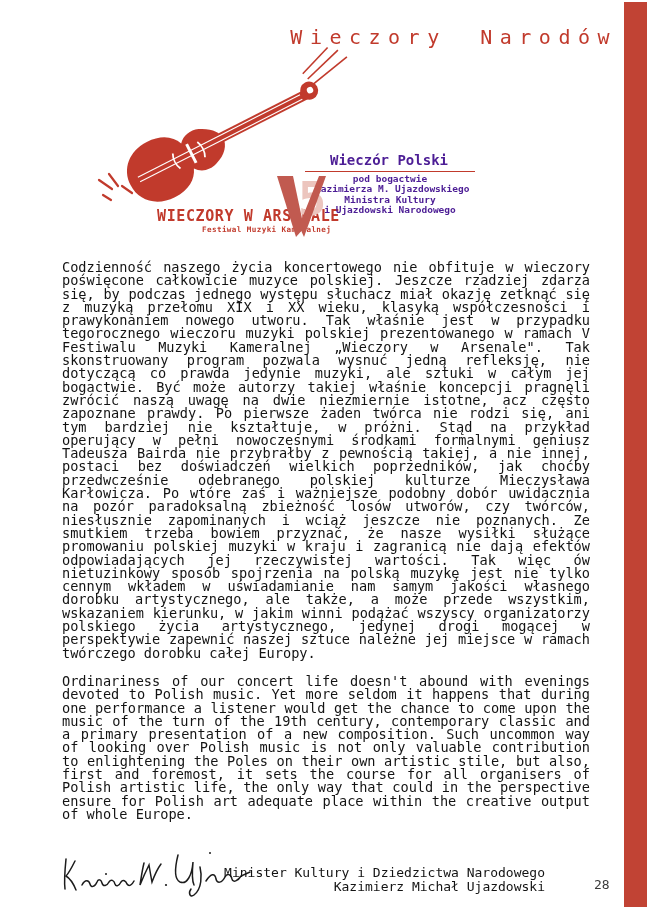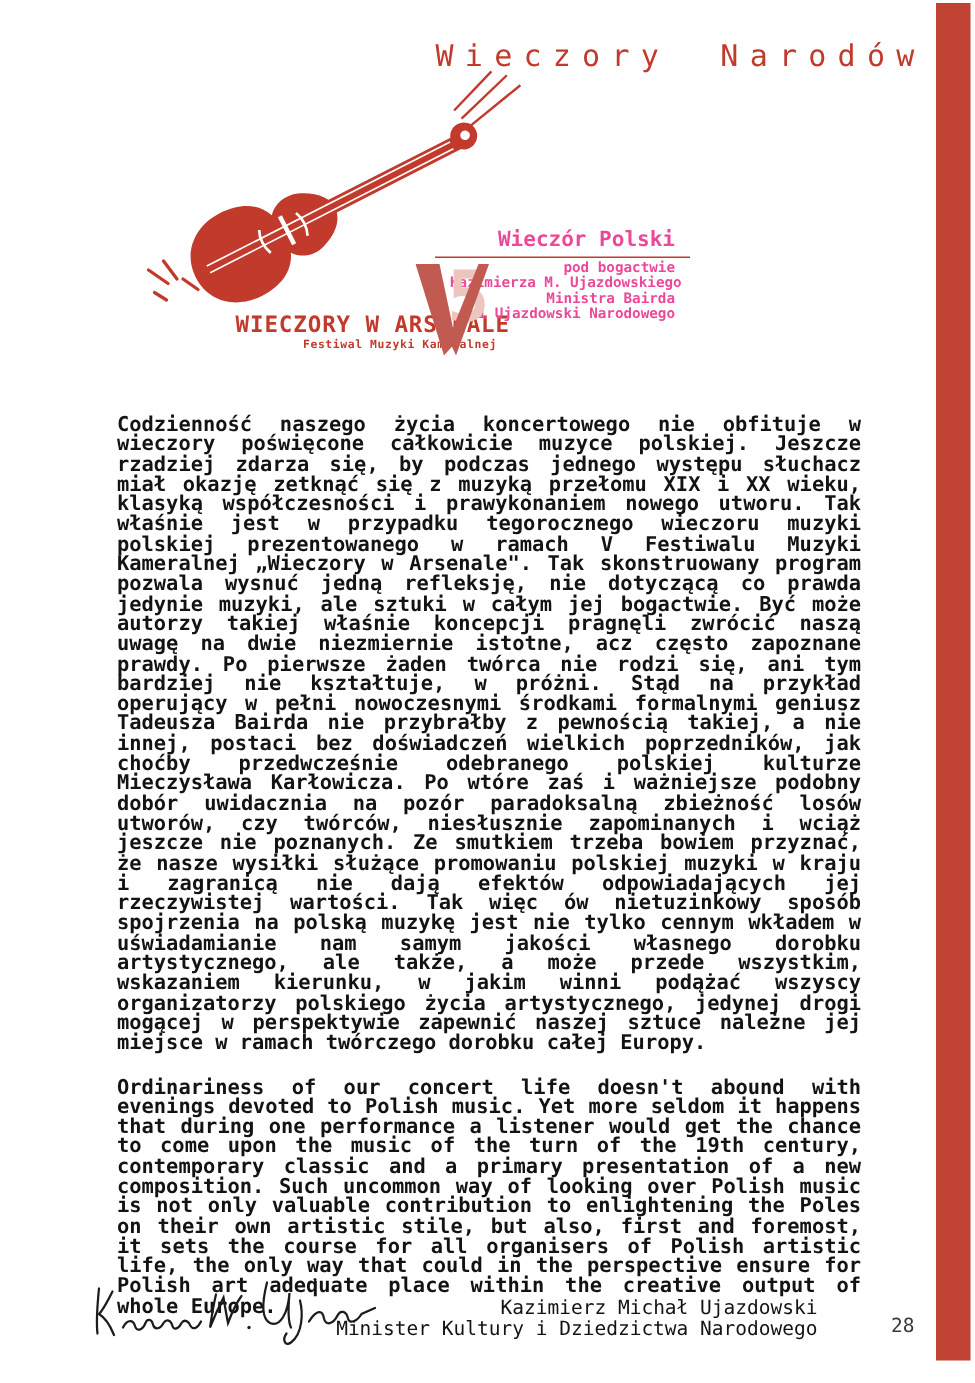--- a/index.html
+++ b/index.html
@@ -25,33 +25,33 @@
   .arsenale-block{position:absolute;left:157px;top:209px;color:#c13a2c;line-height:1.05;}
   .arsenale-name{font-size:15px;font-weight:bold;letter-spacing:0.6px;white-space:nowrap;}
   .arsenale-sub{font-size:7.6px;font-weight:bold;letter-spacing:0.4px;white-space:nowrap;margin-top:1px;margin-left:5px;padding-left:40px;}
   .v5-wrap{position:absolute;left:277px;top:176px;width:50px;height:64px;}
   .v5-five{
     position:absolute;left:21px;top:-1px;
     font-size:47px;font-weight:bold;color:#ecc5be;z-index:1;line-height:1;
   }
   .v5-v{position:absolute;left:0;top:0;z-index:2;}
   .patronage{
-    position:absolute;left:300px;top:152px;width:150px;
-    text-align:right;color:#ec4899;
+    position:absolute;left:315px;top:152px;width:150px;
+    text-align:center;color:#4c1d95;
   }
   .patronage-title{font-size:14px;font-weight:bold;white-space:nowrap;margin-left:-2px;}
   .patronage-rule{border:none;border-top:1.5px solid #c13a2c;margin:3px 0 2px -10px;width:170px;}
   .patronage-line{display:block;font-size:9.5px;font-weight:bold;line-height:10.3px;white-space:nowrap;}
   
   .body-text{
     position:absolute;left:62px;top:261px;width:528px;
     font-size:13.6px;line-height:13.3px;color:#131313;
     text-align:justify;
   }
-  .body-text p{margin:16px;font-weight:bold;}
+  .body-text p{margin:0;}
   .body-text p + p{margin-top:15px;}
   
   .sig-svg{position:absolute;left:60px;top:845px;width:198px;height:55px;overflow:visible;}
   .sig-block{
     position:absolute;right:105px;top:866px;
     text-align:right;color:#131313;font-size:13px;line-height:13.8px;white-space:nowrap;
   }
   .page-number{position:absolute;left:594px;top:877px;font-size:13px;color:#3a3a3a;}
 </style>
 </head>
@@ -106,21 +106,21 @@
       <polygon fill="#c15a50" points="0,0 16,0 27,52 19,61"></polygon>
       <polygon fill="#c15a50" points="42,0 49,0 27,61 22,50"></polygon>
     </svg>
   </div>
 
   <div class="patronage">
     <div class="patronage-title">Wieczór Polski</div>
     <hr class="patronage-rule">
     <span class="patronage-line">pod bogactwie</span>
     <span class="patronage-line">Kazimierza M. Ujazdowskiego</span>
-    <span class="patronage-line">Ministra Bairda</span>
+    <span class="patronage-line">Ministra Kultury</span>
     <span class="patronage-line">i Ujazdowski Narodowego</span>
   </div>
 
   <div class="body-text">
     <p>Codzienność naszego życia koncertowego nie obfituje w wieczory poświęcone całkowicie muzyce polskiej. Jeszcze rzadziej zdarza się, by podczas jednego występu słuchacz miał okazję zetknąć się z muzyką przełomu XIX i XX wieku, klasyką współczesności i prawykonaniem nowego utworu. Tak właśnie jest w przypadku tegorocznego wieczoru muzyki polskiej prezentowanego w ramach V Festiwalu Muzyki Kameralnej „Wieczory w Arsenale". Tak skonstruowany program pozwala wysnuć jedną refleksję, nie dotyczącą co prawda jedynie muzyki, ale sztuki w całym jej bogactwie. Być może autorzy takiej właśnie koncepcji pragnęli zwrócić naszą uwagę na dwie niezmiernie istotne, acz często zapoznane prawdy. Po pierwsze żaden twórca nie rodzi się, ani tym bardziej nie kształtuje, w próżni. Stąd na przykład operujący w pełni nowoczesnymi środkami formalnymi geniusz Tadeusza Bairda nie przybrałby z pewnością takiej, a nie innej, postaci bez doświadczeń wielkich poprzedników, jak choćby przedwcześnie odebranego polskiej kulturze Mieczysława Karłowicza. Po wtóre zaś i ważniejsze podobny dobór uwidacznia na pozór paradoksalną zbieżność losów utworów, czy twórców, niesłusznie zapominanych i wciąż jeszcze nie poznanych. Ze smutkiem trzeba bowiem przyznać, że nasze wysiłki służące promowaniu polskiej muzyki w kraju i zagranicą nie dają efektów odpowiadających jej rzeczywistej wartości. Tak więc ów nietuzinkowy sposób spojrzenia na polską muzykę jest nie tylko cennym wkładem w uświadamianie nam samym jakości własnego dorobku artystycznego, ale także, a może przede wszystkim, wskazaniem kierunku, w jakim winni podążać wszyscy organizatorzy polskiego życia artystycznego, jedynej drogi mogącej w perspektywie zapewnić naszej sztuce należne jej miejsce w ramach twórczego dorobku całej Europy.</p>
     <p>Ordinariness of our concert life doesn't abound with evenings devoted to Polish music. Yet more seldom it happens that during one performance a listener would get the chance to come upon the music of the turn of the 19th century, contemporary classic and a primary presentation of a new composition. Such uncommon way of looking over Polish music is not only valuable contribution to enlightening the Poles on their own artistic stile, but also, first and foremost, it sets the course for all organisers of Polish artistic life, the only way that could in the perspective ensure for Polish art adequate place within the creative output of whole Europe.</p>
   </div>
 
   <svg class="sig-svg" viewBox="0 0 198 55" xmlns="http://www.w3.org/2000/svg">
     <g stroke="#1c1c1c" stroke-width="1.5" fill="none" stroke-linecap="round">
@@ -131,19 +131,19 @@
       <path d="M84,18 C82,26 81,34 80,40 C84,30 87,24 89,20 C90,26 91,32 92,37 C95,29 98,23 101,19"></path>
       <circle cx="106" cy="40" r="1.1" fill="#1c1c1c" stroke="none"></circle>
       <path d="M118,10 C115,22 114,34 120,37 C127,40 132,30 133,17 C132,28 132,36 134,40"></path>
       <path d="M140,22 C142,30 142,44 134,50 C130,53 128,48 131,44"></path>
       <path d="M146,36 C151,28 155,28 156,34 C157,39 162,38 165,32 C167,28 171,29 172,34 C173,38 178,36 181,31 L190,27"></path>
       <circle cx="150" cy="8" r="1" fill="#1c1c1c" stroke="none"></circle>
     </g>
   </svg>
 
   <div class="sig-block">
+    <div>Minister Kultury i Dziedzictwa Narodowego</div>
     <div>Kazimierz Michał Ujazdowski</div>
-    <div>Minister Kultury i Dziedzictwa Narodowego</div>
   </div>
 
   <div class="page-number">28</div>
 
 </div>
 
 </body></html>

